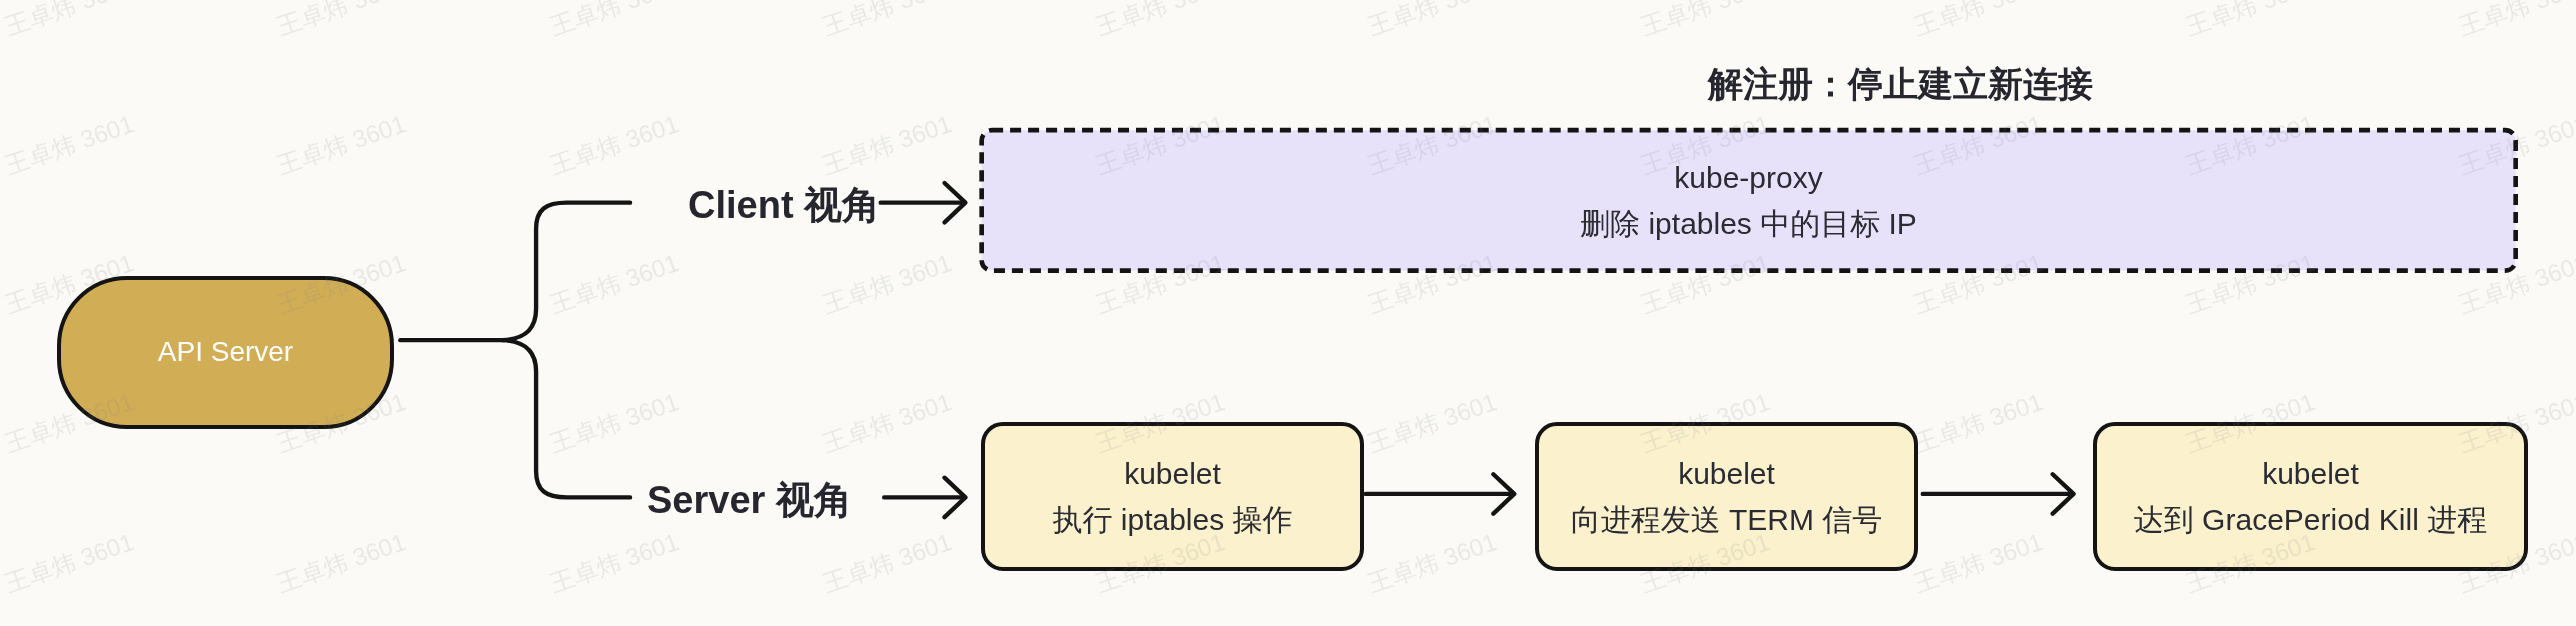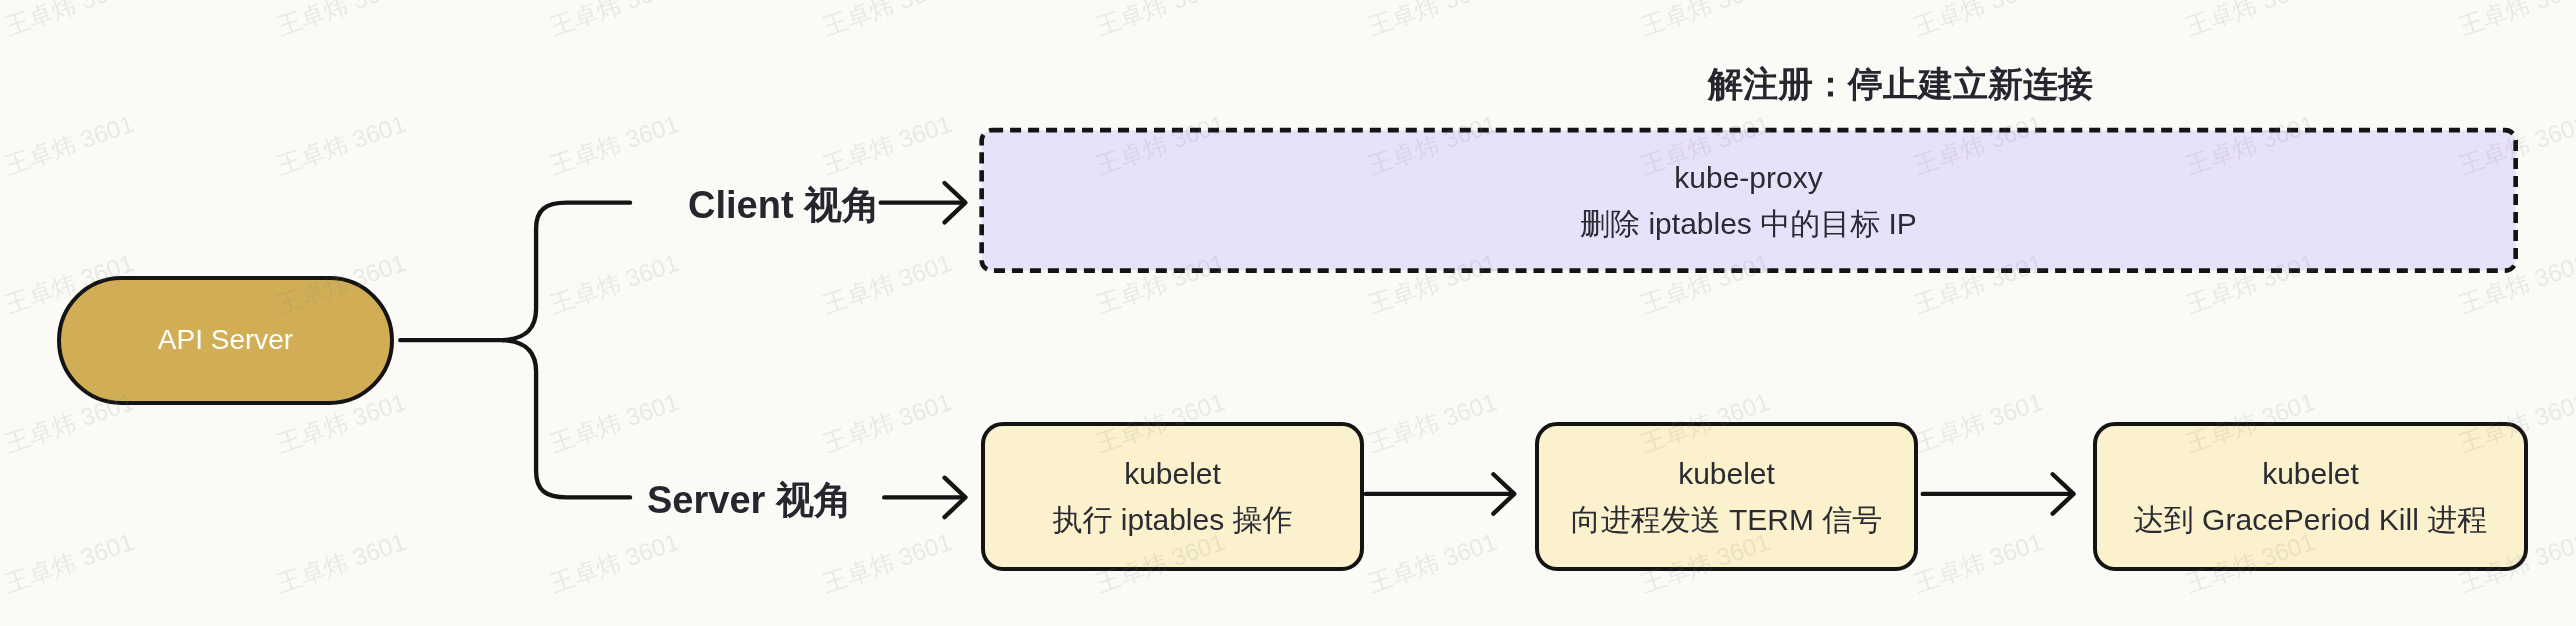--- a/index.html
+++ b/index.html
@@ -22,21 +22,21 @@
   }
   #connectors rect.dashedbox{
     fill:var(--lavender);stroke:var(--stroke);stroke-width:8;
     stroke-dasharray:19 12;
   }
 
   
   .node{position:absolute;z-index:2;display:flex;flex-direction:column;
         align-items:center;justify-content:center;box-sizing:border-box;}
   .oval{
-    left:57px;top:276px;width:337px;height:129px;
+    left:57px;top:276px;width:337px;height:153px;
     background:var(--gold);border:4.6px solid var(--stroke);border-radius:70px;
     color:var(--text_white);font-size:28px;line-height:1.58;font-weight:500;
   }
   .client-box{
     left:979px;top:128px;width:1539px;height:145px;z-index:2;
     color:var(--text_box);font-size:30px;line-height:1.52;
   }
   .step-box{
     top:422px;height:149px;
     background:var(--cream);border:4.1px solid var(--stroke);border-radius:22px;

